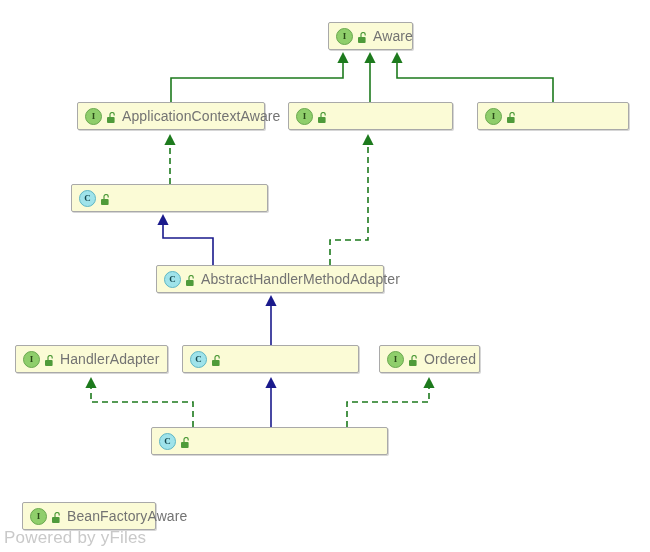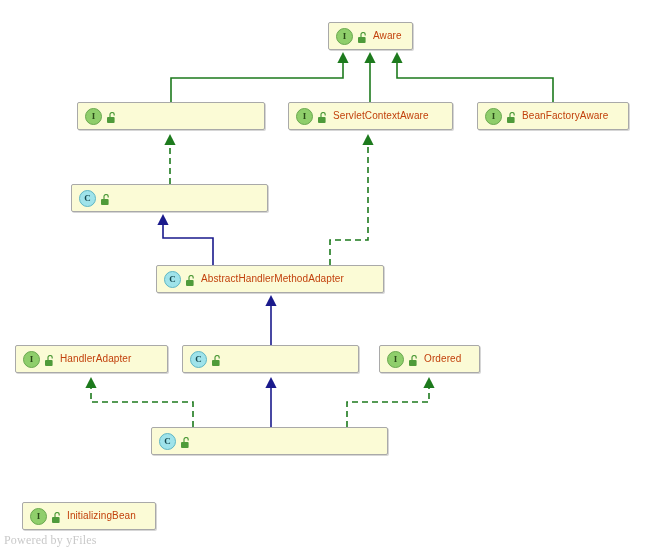--- a/index.html
+++ b/index.html
@@ -65,32 +65,32 @@
     color: #14484f;
   }
   .node-lock-icon {
     width: 11px;
     height: 12px;
     flex: 0 0 auto;
     margin-right: 5px;
     position: relative;
   }
   .node-label {
-    font-size: 10px;
-    color: #c2410c;
+    font-size: 14px;
+    color: #737373;
     line-height: 1;
     letter-spacing: 0.1px;
   }
   #watermark {
     position: absolute;
     left: 4px;
     bottom: 4px;
-    font-size: 12px;
+    font-size: 17px;
     color: #c9c9c9;
-    font-family: Liberation Serif, serif;
+    font-family: Liberation Sans, sans-serif;
     letter-spacing: 0.2px;
     user-select: none;
   }
 </style>
 </head>
 <body>
 
 <div id="diagram-canvas">
 
   <svg id="edge-layer" width="650" height="552" viewBox="0 0 650 552" xmlns="http://www.w3.org/2000/svg">
@@ -146,86 +146,85 @@
             <rect x="1" y="5" width="7.6" height="6" rx="1" fill="#4f9b3a"></rect>
           </svg></span>
         <span class="node-label">Aware</span>
       </div>
       <div class="uml-node" style="left: 77px; top: 102px; width: 188px; background: rgb(251, 251, 214); border-color: rgb(169, 169, 169);">
         <span class="node-type-icon icon-interface">I</span>
         <span class="node-lock-icon"><svg width="11" height="12" viewBox="0 0 11 12">
             <path d="M4 5 L4 2.6 A2.1 2.1 0 0 1 8.2 2.6 L8.2 3.6" fill="none" stroke="#4f9b3a" stroke-width="1.2"></path>
             <rect x="1" y="5" width="7.6" height="6" rx="1" fill="#4f9b3a"></rect>
           </svg></span>
+        <span class="node-label">ApplicationContextAware</span>
       </div>
       <div class="uml-node" style="left: 288px; top: 102px; width: 165px; background: rgb(251, 251, 214); border-color: rgb(169, 169, 169);">
         <span class="node-type-icon icon-interface">I</span>
         <span class="node-lock-icon"><svg width="11" height="12" viewBox="0 0 11 12">
             <path d="M4 5 L4 2.6 A2.1 2.1 0 0 1 8.2 2.6 L8.2 3.6" fill="none" stroke="#4f9b3a" stroke-width="1.2"></path>
             <rect x="1" y="5" width="7.6" height="6" rx="1" fill="#4f9b3a"></rect>
           </svg></span>
-        <span class="node-label">ServletContextAware</span>
       </div>
       <div class="uml-node" style="left: 477px; top: 102px; width: 152px; background: rgb(251, 251, 214); border-color: rgb(169, 169, 169);">
         <span class="node-type-icon icon-interface">I</span>
         <span class="node-lock-icon"><svg width="11" height="12" viewBox="0 0 11 12">
             <path d="M4 5 L4 2.6 A2.1 2.1 0 0 1 8.2 2.6 L8.2 3.6" fill="none" stroke="#4f9b3a" stroke-width="1.2"></path>
             <rect x="1" y="5" width="7.6" height="6" rx="1" fill="#4f9b3a"></rect>
           </svg></span>
+      </div>
+      <div class="uml-node" style="left: 71px; top: 184px; width: 197px; background: rgb(251, 251, 214); border-color: rgb(169, 169, 169);">
+        <span class="node-type-icon icon-class">C</span>
+        <span class="node-lock-icon"><svg width="11" height="12" viewBox="0 0 11 12">
+            <path d="M4 5 L4 2.6 A2.1 2.1 0 0 1 8.2 2.6 L8.2 3.6" fill="none" stroke="#4f9b3a" stroke-width="1.2"></path>
+            <rect x="1" y="5" width="7.6" height="6" rx="1" fill="#4f9b3a"></rect>
+          </svg></span>
+      </div>
+      <div class="uml-node" style="left: 156px; top: 265px; width: 228px; background: rgb(251, 251, 214); border-color: rgb(169, 169, 169);">
+        <span class="node-type-icon icon-class">C</span>
+        <span class="node-lock-icon"><svg width="11" height="12" viewBox="0 0 11 12">
+            <path d="M4 5 L4 2.6 A2.1 2.1 0 0 1 8.2 2.6 L8.2 3.6" fill="none" stroke="#4f9b3a" stroke-width="1.2"></path>
+            <rect x="1" y="5" width="7.6" height="6" rx="1" fill="#4f9b3a"></rect>
+          </svg></span>
+        <span class="node-label">AbstractHandlerMethodAdapter</span>
+      </div>
+      <div class="uml-node" style="left: 15px; top: 345px; width: 153px; background: rgb(251, 251, 214); border-color: rgb(169, 169, 169);">
+        <span class="node-type-icon icon-interface">I</span>
+        <span class="node-lock-icon"><svg width="11" height="12" viewBox="0 0 11 12">
+            <path d="M4 5 L4 2.6 A2.1 2.1 0 0 1 8.2 2.6 L8.2 3.6" fill="none" stroke="#4f9b3a" stroke-width="1.2"></path>
+            <rect x="1" y="5" width="7.6" height="6" rx="1" fill="#4f9b3a"></rect>
+          </svg></span>
+        <span class="node-label">HandlerAdapter</span>
+      </div>
+      <div class="uml-node" style="left: 182px; top: 345px; width: 177px; background: rgb(251, 251, 214); border-color: rgb(169, 169, 169);">
+        <span class="node-type-icon icon-class">C</span>
+        <span class="node-lock-icon"><svg width="11" height="12" viewBox="0 0 11 12">
+            <path d="M4 5 L4 2.6 A2.1 2.1 0 0 1 8.2 2.6 L8.2 3.6" fill="none" stroke="#4f9b3a" stroke-width="1.2"></path>
+            <rect x="1" y="5" width="7.6" height="6" rx="1" fill="#4f9b3a"></rect>
+          </svg></span>
+      </div>
+      <div class="uml-node" style="left: 379px; top: 345px; width: 101px; background: rgb(251, 251, 214); border-color: rgb(169, 169, 169);">
+        <span class="node-type-icon icon-interface">I</span>
+        <span class="node-lock-icon"><svg width="11" height="12" viewBox="0 0 11 12">
+            <path d="M4 5 L4 2.6 A2.1 2.1 0 0 1 8.2 2.6 L8.2 3.6" fill="none" stroke="#4f9b3a" stroke-width="1.2"></path>
+            <rect x="1" y="5" width="7.6" height="6" rx="1" fill="#4f9b3a"></rect>
+          </svg></span>
+        <span class="node-label">Ordered</span>
+      </div>
+      <div class="uml-node" style="left: 151px; top: 427px; width: 237px; background: rgb(251, 251, 214); border-color: rgb(169, 169, 169);">
+        <span class="node-type-icon icon-class">C</span>
+        <span class="node-lock-icon"><svg width="11" height="12" viewBox="0 0 11 12">
+            <path d="M4 5 L4 2.6 A2.1 2.1 0 0 1 8.2 2.6 L8.2 3.6" fill="none" stroke="#4f9b3a" stroke-width="1.2"></path>
+            <rect x="1" y="5" width="7.6" height="6" rx="1" fill="#4f9b3a"></rect>
+          </svg></span>
+      </div>
+      <div class="uml-node" style="left: 22px; top: 502px; width: 134px; background: rgb(251, 251, 214); border-color: rgb(169, 169, 169);">
+        <span class="node-type-icon icon-interface">I</span>
+        <span class="node-lock-icon"><svg width="11" height="12" viewBox="0 0 11 12">
+            <path d="M4 5 L4 2.6 A2.1 2.1 0 0 1 8.2 2.6 L8.2 3.6" fill="none" stroke="#4f9b3a" stroke-width="1.2"></path>
+            <rect x="1" y="5" width="7.6" height="6" rx="1" fill="#4f9b3a"></rect>
+          </svg></span>
         <span class="node-label">BeanFactoryAware</span>
-      </div>
-      <div class="uml-node" style="left: 71px; top: 184px; width: 197px; background: rgb(251, 251, 214); border-color: rgb(169, 169, 169);">
-        <span class="node-type-icon icon-class">C</span>
-        <span class="node-lock-icon"><svg width="11" height="12" viewBox="0 0 11 12">
-            <path d="M4 5 L4 2.6 A2.1 2.1 0 0 1 8.2 2.6 L8.2 3.6" fill="none" stroke="#4f9b3a" stroke-width="1.2"></path>
-            <rect x="1" y="5" width="7.6" height="6" rx="1" fill="#4f9b3a"></rect>
-          </svg></span>
-      </div>
-      <div class="uml-node" style="left: 156px; top: 265px; width: 228px; background: rgb(251, 251, 214); border-color: rgb(169, 169, 169);">
-        <span class="node-type-icon icon-class">C</span>
-        <span class="node-lock-icon"><svg width="11" height="12" viewBox="0 0 11 12">
-            <path d="M4 5 L4 2.6 A2.1 2.1 0 0 1 8.2 2.6 L8.2 3.6" fill="none" stroke="#4f9b3a" stroke-width="1.2"></path>
-            <rect x="1" y="5" width="7.6" height="6" rx="1" fill="#4f9b3a"></rect>
-          </svg></span>
-        <span class="node-label">AbstractHandlerMethodAdapter</span>
-      </div>
-      <div class="uml-node" style="left: 15px; top: 345px; width: 153px; background: rgb(251, 251, 214); border-color: rgb(169, 169, 169);">
-        <span class="node-type-icon icon-interface">I</span>
-        <span class="node-lock-icon"><svg width="11" height="12" viewBox="0 0 11 12">
-            <path d="M4 5 L4 2.6 A2.1 2.1 0 0 1 8.2 2.6 L8.2 3.6" fill="none" stroke="#4f9b3a" stroke-width="1.2"></path>
-            <rect x="1" y="5" width="7.6" height="6" rx="1" fill="#4f9b3a"></rect>
-          </svg></span>
-        <span class="node-label">HandlerAdapter</span>
-      </div>
-      <div class="uml-node" style="left: 182px; top: 345px; width: 177px; background: rgb(251, 251, 214); border-color: rgb(169, 169, 169);">
-        <span class="node-type-icon icon-class">C</span>
-        <span class="node-lock-icon"><svg width="11" height="12" viewBox="0 0 11 12">
-            <path d="M4 5 L4 2.6 A2.1 2.1 0 0 1 8.2 2.6 L8.2 3.6" fill="none" stroke="#4f9b3a" stroke-width="1.2"></path>
-            <rect x="1" y="5" width="7.6" height="6" rx="1" fill="#4f9b3a"></rect>
-          </svg></span>
-      </div>
-      <div class="uml-node" style="left: 379px; top: 345px; width: 101px; background: rgb(251, 251, 214); border-color: rgb(169, 169, 169);">
-        <span class="node-type-icon icon-interface">I</span>
-        <span class="node-lock-icon"><svg width="11" height="12" viewBox="0 0 11 12">
-            <path d="M4 5 L4 2.6 A2.1 2.1 0 0 1 8.2 2.6 L8.2 3.6" fill="none" stroke="#4f9b3a" stroke-width="1.2"></path>
-            <rect x="1" y="5" width="7.6" height="6" rx="1" fill="#4f9b3a"></rect>
-          </svg></span>
-        <span class="node-label">Ordered</span>
-      </div>
-      <div class="uml-node" style="left: 151px; top: 427px; width: 237px; background: rgb(251, 251, 214); border-color: rgb(169, 169, 169);">
-        <span class="node-type-icon icon-class">C</span>
-        <span class="node-lock-icon"><svg width="11" height="12" viewBox="0 0 11 12">
-            <path d="M4 5 L4 2.6 A2.1 2.1 0 0 1 8.2 2.6 L8.2 3.6" fill="none" stroke="#4f9b3a" stroke-width="1.2"></path>
-            <rect x="1" y="5" width="7.6" height="6" rx="1" fill="#4f9b3a"></rect>
-          </svg></span>
-      </div>
-      <div class="uml-node" style="left: 22px; top: 502px; width: 134px; background: rgb(251, 251, 214); border-color: rgb(169, 169, 169);">
-        <span class="node-type-icon icon-interface">I</span>
-        <span class="node-lock-icon"><svg width="11" height="12" viewBox="0 0 11 12">
-            <path d="M4 5 L4 2.6 A2.1 2.1 0 0 1 8.2 2.6 L8.2 3.6" fill="none" stroke="#4f9b3a" stroke-width="1.2"></path>
-            <rect x="1" y="5" width="7.6" height="6" rx="1" fill="#4f9b3a"></rect>
-          </svg></span>
-        <span class="node-label">InitializingBean</span>
       </div>
     </div>
 
   <div id="watermark">Powered by yFiles</div>
 </div>
 
 </body></html>

